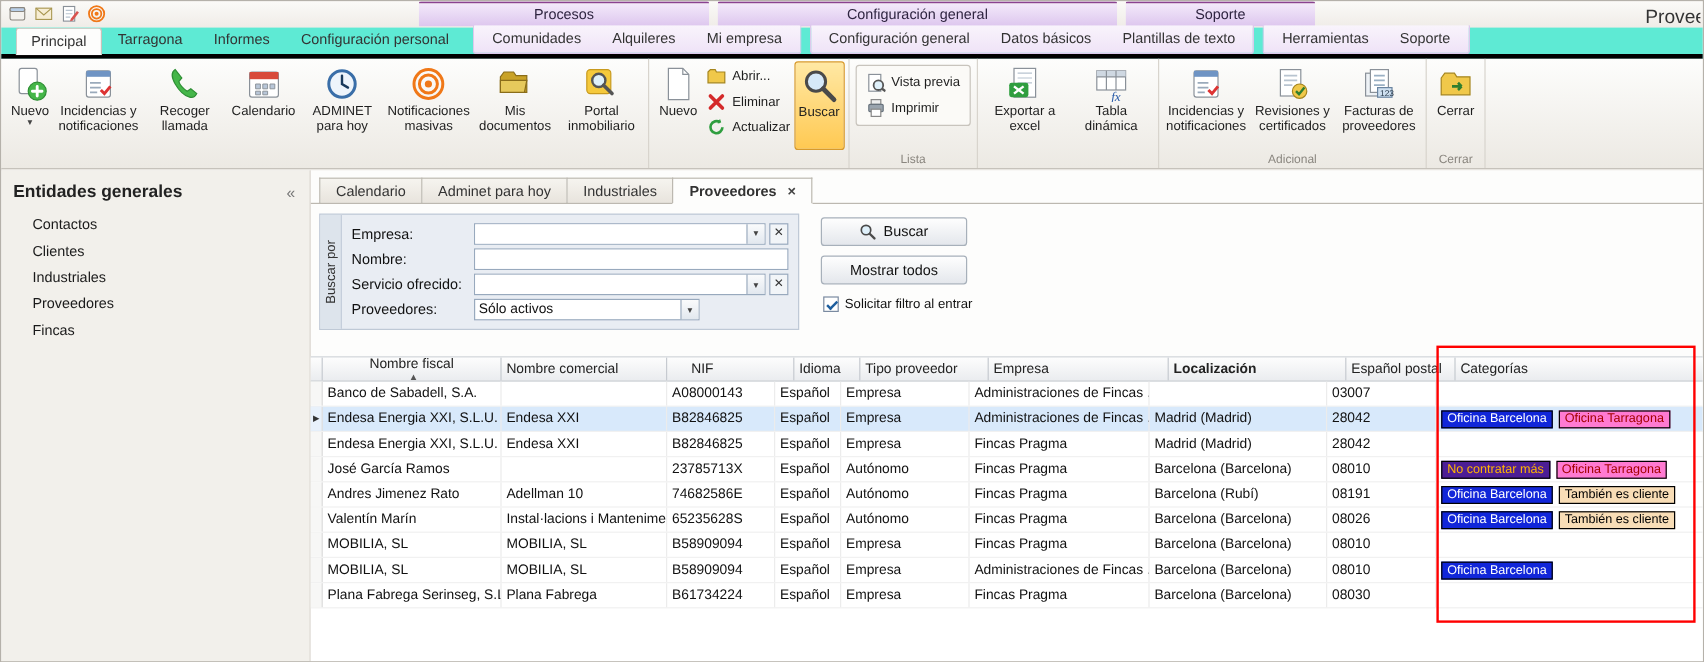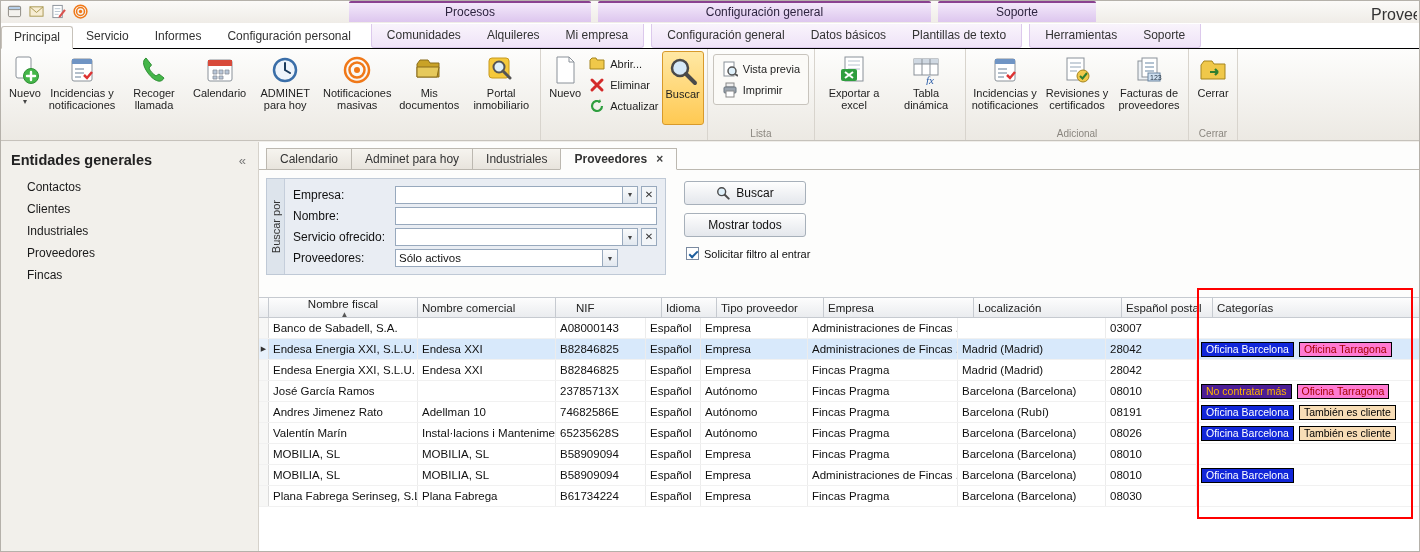--- a/index.html
+++ b/index.html
@@ -15,22 +15,22 @@
   .ctx-head { position:absolute; top:0; height:21px; border-top:2px solid #8a4290;
     background:linear-gradient(#f3e9fa,#ddc6ee); color:#2e2440; font-size:12px;
     text-align:center; line-height:18px; border-radius:2px 2px 0 0; }
   #ctx-head-0 { left:348px; width:242px; }
   #ctx-head-1 { left:597px; width:333px; }
   #ctx-head-2 { left:937px; width:158px; }
   .title-right { position:absolute; right:2px; top:5px; font-size:16px; color:#333;
     width:46px; overflow:hidden; white-space:nowrap; }
 
   
-  .tabrow { position:absolute; top:22px; left:0; right:0; height:26px; background:#ffffff;
-    border-bottom:1px solid #000000; display:flex; align-items:flex-end; padding-left:0; }
+  .tabrow { position:absolute; top:22px; left:0; right:0; height:26px; background:#5eead4;
+    border-bottom:4px solid #000000; display:flex; align-items:flex-end; padding-left:12px; }
   .rtab { padding:3px 12px 4px; font-size:12px; color:#333; border:1px solid transparent; white-space:nowrap; }
   .rtab.active { background:#fdfdfc; border-color:#c7c2ba; border-bottom:1px solid #fdfdfc;
     border-radius:3px 3px 0 0; margin-bottom:-1px; }
   .ctx-tabs { display:flex; margin-left:7px; background:linear-gradient(#f9f4fc,#efe3f7);
     border:1px solid #dcc9ec; border-top:none; border-radius:0 0 3px 3px; padding:0 2px; }
 
   
   .ribbon { position:absolute; top:48px; left:0; right:0; height:92px;
     background:linear-gradient(#fdfdfc,#ece9e3); border-bottom:1px solid #c6c2bb; display:flex; }
   .rgroup { position:relative; display:flex; align-items:flex-start;
@@ -73,21 +73,21 @@
     background:#e9edf3; border:1px solid #bfc9d6; display:flex; }
   .filter-side { width:18px; background:#dde4ec; border-right:1px solid #c5cedb;
     display:flex; align-items:center; justify-content:center; }
   .filter-side span { writing-mode:vertical-rl; transform:rotate(180deg); font-size:11px; color:#333; }
   .filter-fields { flex:1; padding:6px 8px; display:flex; flex-direction:column; justify-content:space-between; }
   .ffield { display:flex; align-items:center; height:19px; }
   .flabel { width:102px; font-size:12px; color:#111; flex:0 0 auto; }
   .fctrl { flex:1; display:flex; align-items:center; }
   .fbox { flex:1; height:18px; background:#fff; border:1px solid #98a9bd; display:flex; align-items:stretch; }
   .fbox input { flex:1; border:none; outline:none; font:11.5px "Liberation Sans",sans-serif; padding:0 3px; min-width:0; }
-  .fbox.select { flex:0 0 auto; width:223px; }
+  .fbox.select { flex:0 0 auto; width:188px; }
   .fbox .selval { flex:1; font-size:11.5px; padding:2px 3px; color:#111; white-space:nowrap; }
   .combo-arrow { width:15px; border-left:1px solid #98a9bd; background:linear-gradient(#fafbfc,#e2e8ef);
     font-size:8px; color:#444; display:flex; align-items:center; justify-content:center; }
   .clear-btn { width:16px; height:18px; margin-left:3px; border:1px solid #98a9bd; background:#f2f5f8;
     color:#333; font-size:10px; text-align:center; line-height:16px; flex:0 0 auto; }
 
   .btn { position:absolute; left:425px; width:122px; height:24px; border:1px solid #a7b0ba; border-radius:3px;
     background:linear-gradient(#fefefe,#e4e7ec); font-size:12px; color:#111;
     display:flex; align-items:center; justify-content:center; gap:6px; }
   #btn-buscar { top:39px; }
@@ -154,21 +154,21 @@
         </span>
     </div>
     <div class="ctx-head" id="ctx-head-0">Procesos</div>
     <div class="ctx-head" id="ctx-head-1">Configuración general</div>
     <div class="ctx-head" id="ctx-head-2">Soporte</div>
     <div class="title-right">Provee</div>
   </div>
 
   <div class="tabrow" id="tabrow">
       <div class="rtab active">Principal</div>
-      <div class="rtab">Servicio</div>
+      <div class="rtab">Tarragona</div>
       <div class="rtab">Informes</div>
       <div class="rtab">Configuración personal</div>
       <div class="ctx-tabs">
         <div class="rtab ctx">Comunidades</div>
         <div class="rtab ctx">Alquileres</div>
         <div class="rtab ctx">Mi empresa</div>
       </div>
       <div class="ctx-tabs">
         <div class="rtab ctx">Configuración general</div>
         <div class="rtab ctx">Datos básicos</div>
@@ -476,21 +476,21 @@
           </div>
           <div class="hcell" style="width: 55px;">
             <span>Idioma</span>
           </div>
           <div class="hcell" style="width: 107px;">
             <span>Tipo proveedor</span>
           </div>
           <div class="hcell" style="width: 150px;">
             <span>Empresa</span>
           </div>
-          <div class="hcell" style="width: 148px;">
+          <div class="hcell" style="width: 148px; font-weight: bold;">
             <span>Localización</span>
           </div>
           <div class="hcell" style="width: 91px;">
             <span>Español postal</span>
           </div>
           <div class="hcell" style="width: 224px;">
             <span>Categorías</span>
           </div>
         </div>
       <div id="grid-body">

